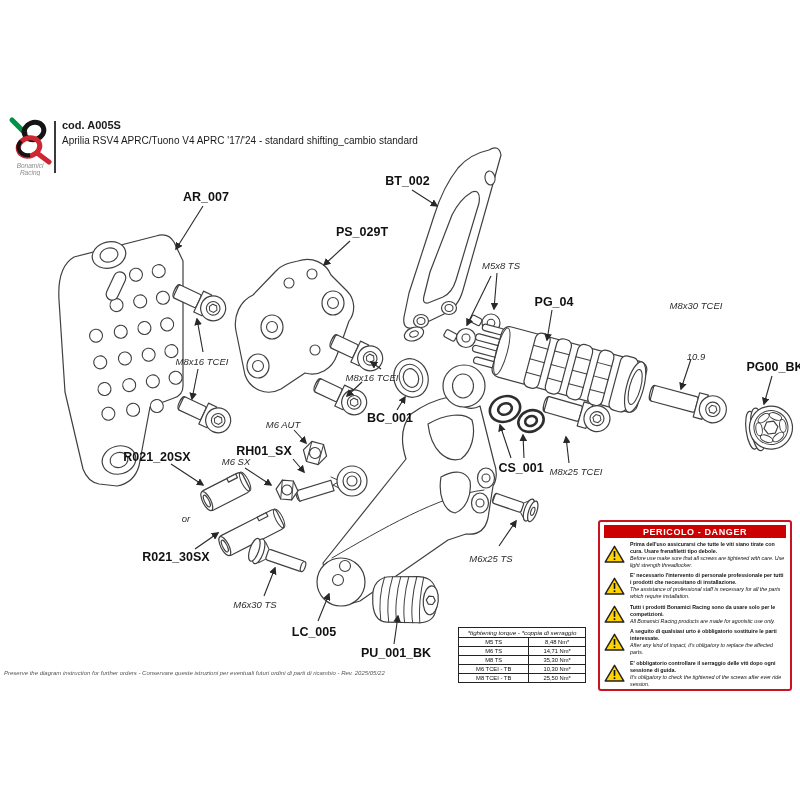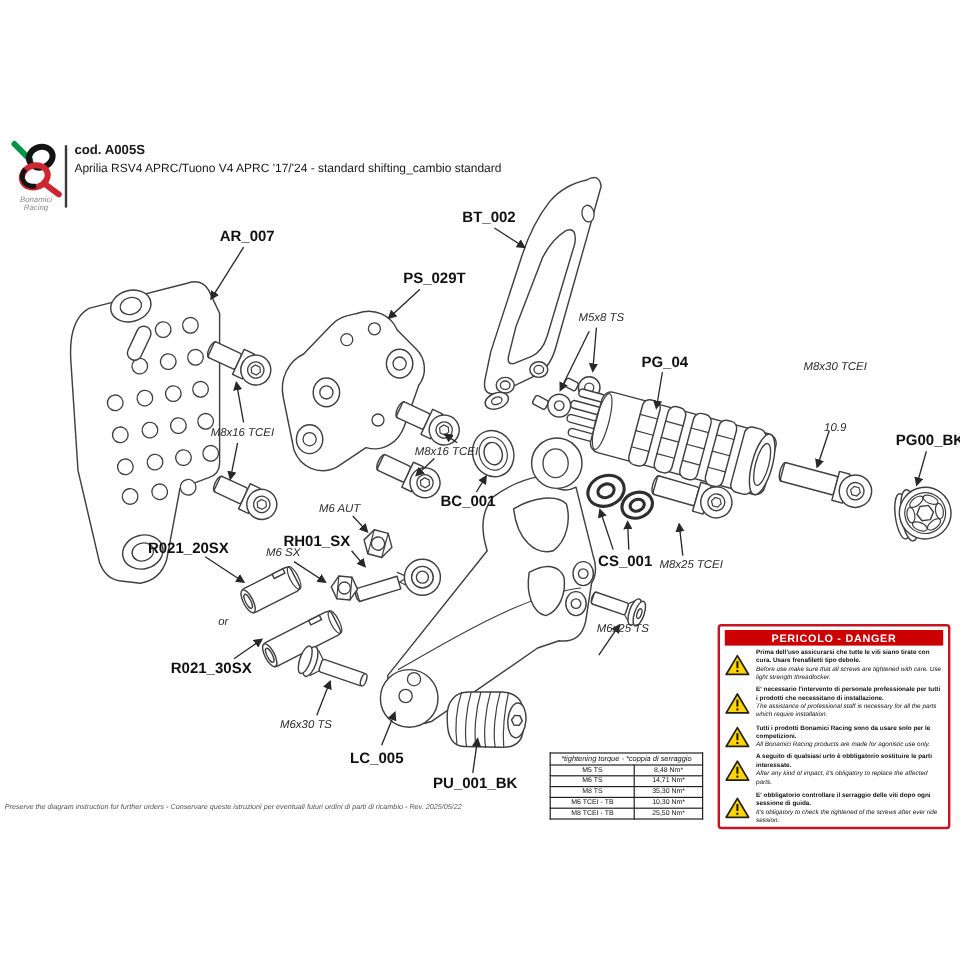--- a/index.html
+++ b/index.html
@@ -354,21 +354,21 @@
   <div class="fl" style="left:372px;top:377px;">M8x16 TCEI</div>
   <div class="fl" style="left:501px;top:265px;">M5x8 TS</div>
   <div class="fl" style="left:696px;top:331px;text-align:center;">
     <span style="display:block;">M8x30 TCEI</span>
     <span style="display:block;margin-top:40px;">10.9</span>
   </div>
   <div class="fl" style="left:283px;top:424px;">M6 AUT</div>
   <div class="fl" style="left:236px;top:461px;">M6 SX</div>
   <div class="fl" style="left:186px;top:518px;">or</div>
   <div class="fl" style="left:576px;top:471px;">M8x25 TCEI</div>
-  <div class="fl" style="left:491px;top:524px;margin-left:28px;">M6x25 TS</div>
+  <div class="fl" style="left:491px;top:558px;">M6x25 TS</div>
   <div class="fl" style="left:255px;top:604px;">M6x30 TS</div>
 
   <table id="torque">
     <tbody>
       <tr>
           <td class="th" colspan="2">*tightening torque - *coppia di serraggio</td>
         </tr>
       <tr>
           <td>M5 TS</td>
           <td>8,48 Nm*</td>

